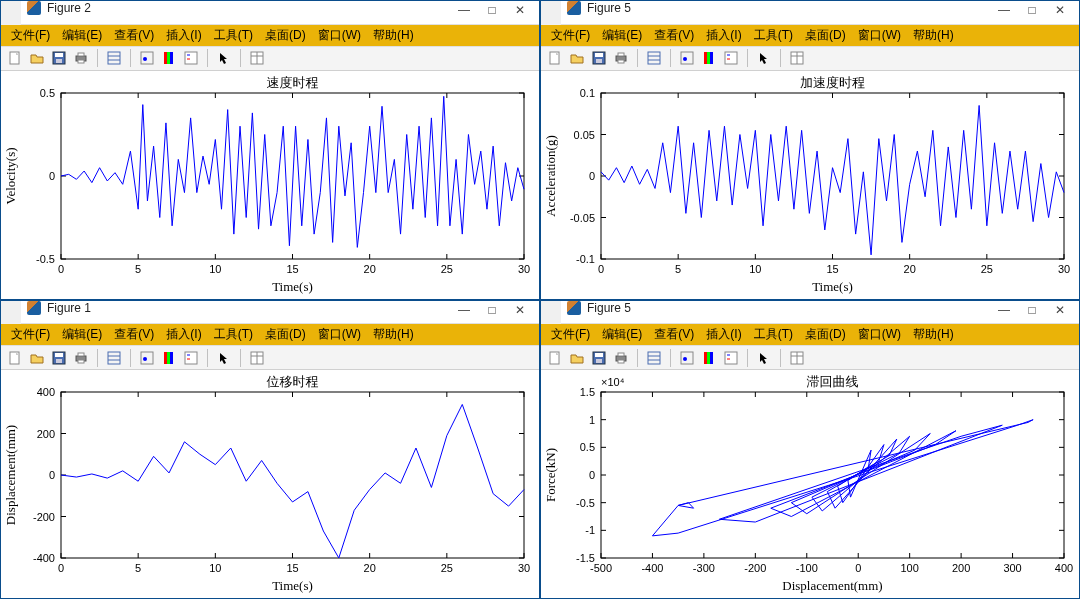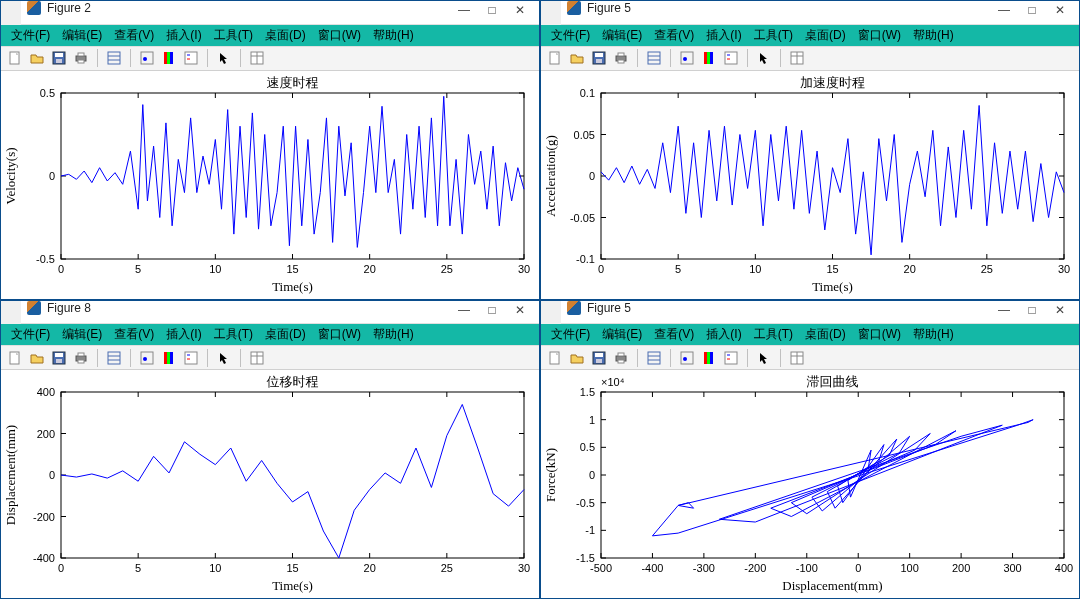--- a/index.html
+++ b/index.html
@@ -39,21 +39,21 @@
 .titlebar .spacer { flex: 1; }
 .winbtn {
   width: 26px; height: 18px;
   margin-left: 2px;
   display: flex; align-items: center; justify-content: center;
   color: #444;
   cursor: pointer;
 }
 .menubar {
   height: 22px;
-  background: #14b8a6;
+  background: #eab308;
   border-bottom: 1px solid #e0e0e0;
   display: flex;
   align-items: center;
   padding: 0 4px;
   font-size: 12px;
 }
 .menuitem {
   padding: 2px 6px;
   cursor: pointer;
 }
@@ -350,21 +350,21 @@
         <text class="axis-title" x="291.5" y="220" text-anchor="middle">Time(s)</text>
         <text class="axis-title" x="14" y="105" text-anchor="middle" transform="rotate(-90 14 105)">Acceleration(g)</text>
         <path class="dataline" d="M60 100.85 L67.71666666666667 109.15 L75.43333333333334 96.70000000000002 L83.15 111.64 L90.86666666666667 95.04 L98.58333333333333 113.3 L106.30000000000001 98.36 L114.01666666666667 117.45 L121.73333333333333 71.79999999999998 L129.45 121.60000000000001 L137.16666666666666 55.20000000000002 L144.88333333333333 142.35 L152.60000000000002 71.79999999999998 L160.31666666666666 146.5 L168.03333333333333 59.35000000000002 L175.75 129.89999999999998 L183.46666666666667 55.20000000000002 L191.18333333333334 134.05 L198.9 63.499999999999986 L206.61666666666665 117.45 L214.33333333333331 59.35000000000002 L222.04999999999998 154.79999999999998 L229.76666666666665 63.499999999999986 L237.48333333333335 129.89999999999998 L245.20000000000002 55.20000000000002 L252.91666666666669 138.2 L260.6333333333333 59.35000000000002 L268.35 142.35 L276.06666666666666 80.1 L283.7833333333333 158.95 L291.5 96.70000000000002 L299.2166666666667 121.60000000000001 L306.93333333333334 67.64999999999999 L314.65000000000003 163.1 L322.3666666666667 100.85 L330.08333333333337 183.85 L337.8 67.64999999999999 L345.5166666666667 129.89999999999998 L353.2333333333333 63.499999999999986 L360.95 171.4 L368.66666666666663 113.3 L376.3833333333333 80.1 L384.09999999999997 125.75 L391.81666666666666 59.35000000000002 L399.5333333333333 154.79999999999998 L407.25 75.94999999999999 L414.9666666666667 146.5 L422.68333333333334 59.35000000000002 L430.40000000000003 138.2 L438.1166666666667 34.45000000000002 L445.83333333333337 154.79999999999998 L453.55 71.79999999999998 L461.2666666666667 142.35 L468.9833333333333 80.1 L476.7 138.2 L484.41666666666663 80.1 L492.1333333333333 150.65 L499.84999999999997 92.55000000000001 L507.56666666666666 146.5 L515.2833333333333 100.85 L523 121.60000000000001 "></path>
       </svg>
     </div>
 </div>
 
 <div class="figwin">
   <div class="titlebar">
     <div class="ticon"></div>
-    <span>Figure 8</span>
+    <span>Figure 1</span>
     <div class="spacer"></div>
     <div class="winbtn">—</div>
     <div class="winbtn">□</div>
     <div class="winbtn">✕</div>
   </div>
   <div class="menubar">
     <div class="menuitem">文件(F)</div>
     <div class="menuitem">编辑(E)</div>
     <div class="menuitem">查看(V)</div>
     <div class="menuitem">插入(I)</div>

